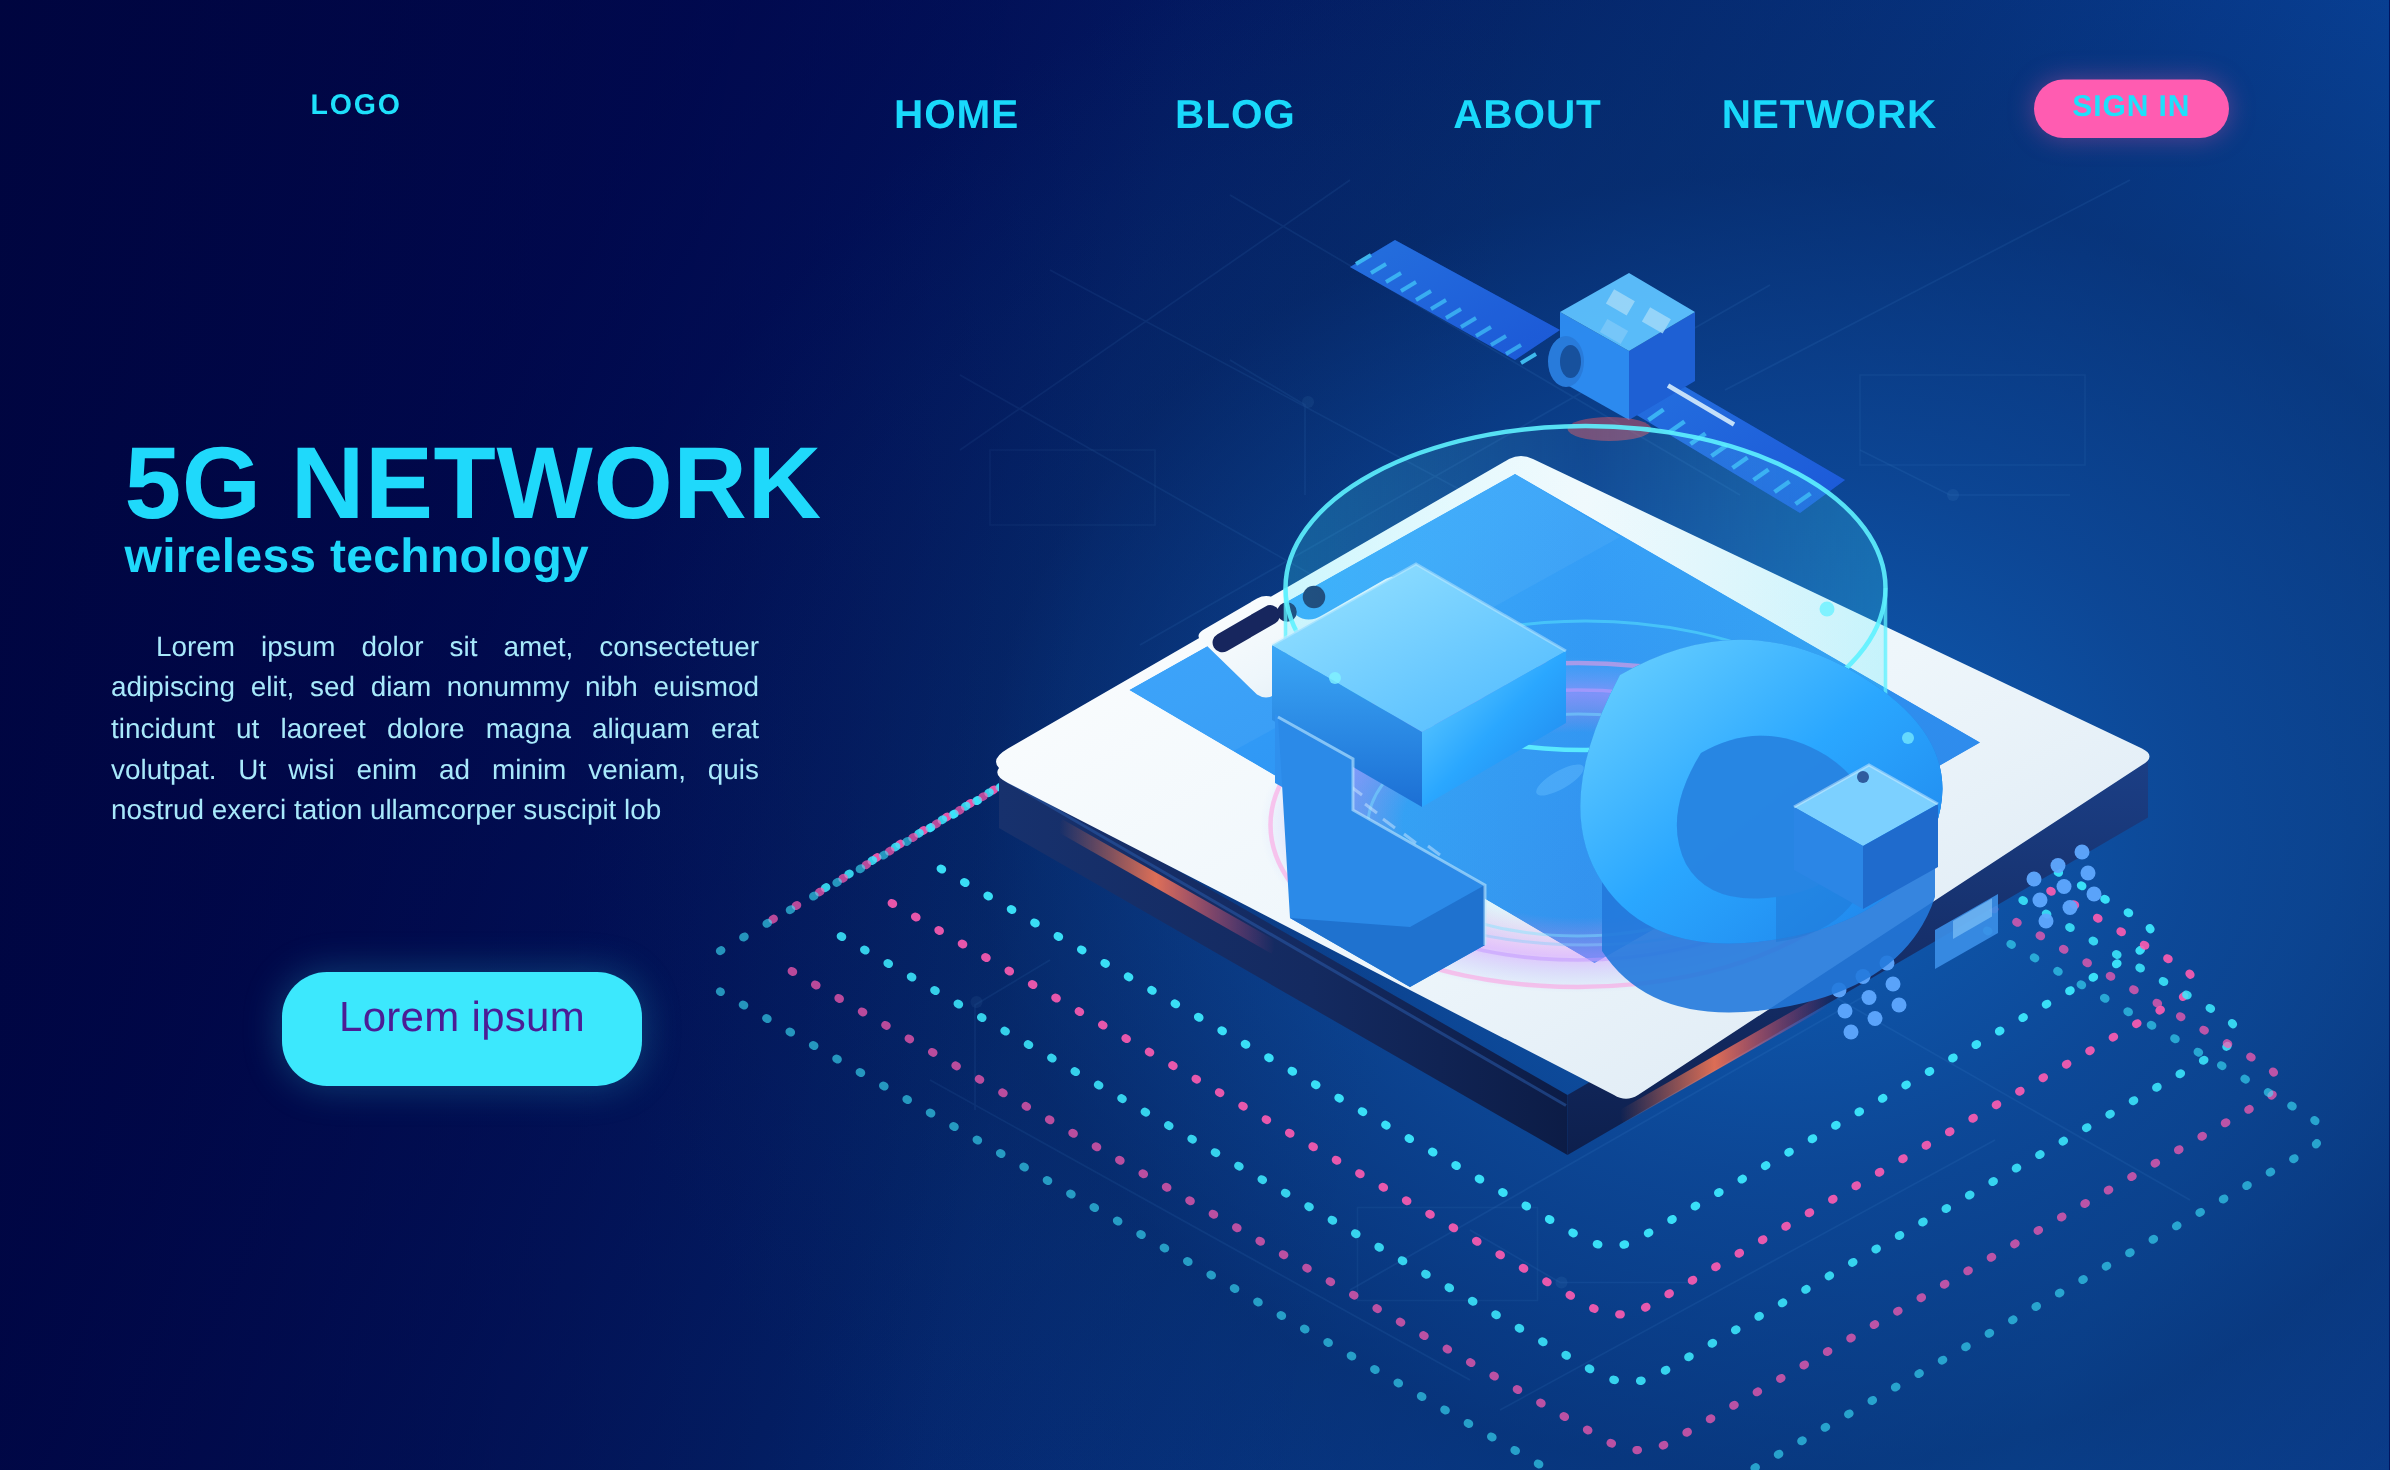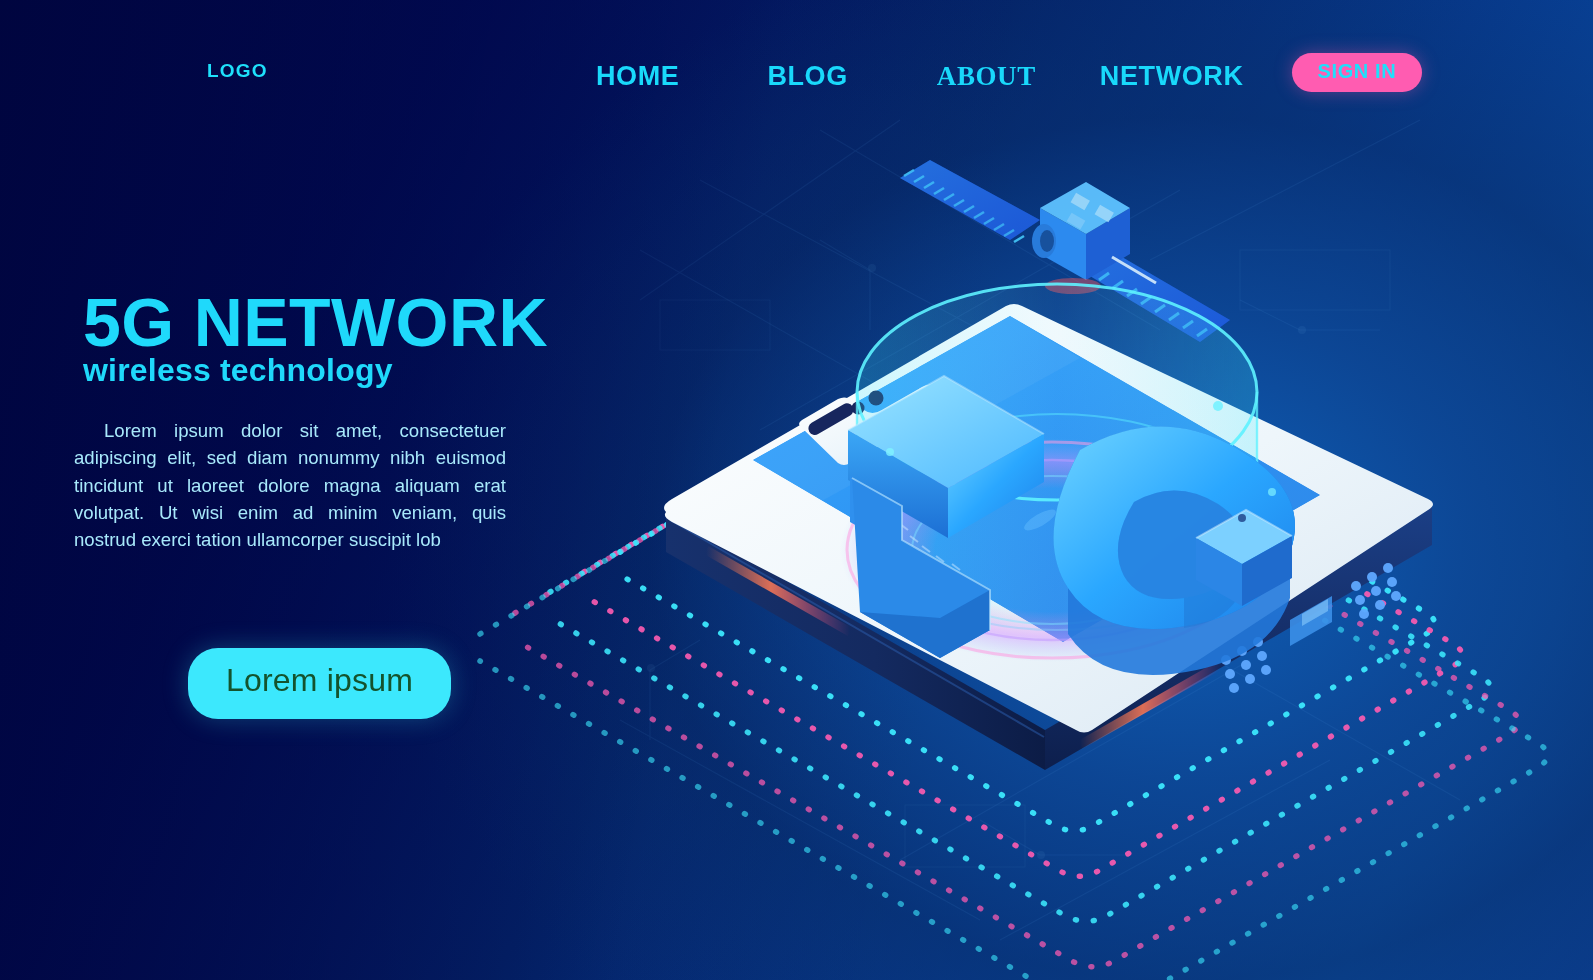--- a/index.html
+++ b/index.html
@@ -31,29 +31,29 @@
     position:absolute; top:0; left:0; right:0; height:150px;
     z-index:40;
   }
   .logo{
     position:absolute; left:207px; top:60px;
     color:#1ee0fb; font-size:19px; font-weight:bold; letter-spacing:1.2px;
     white-space:nowrap;
   }
   .nav-links{
     position:absolute; left:596px; top:61px; right:0;
-    display:flex; align-items:center; gap:0;
+    display:flex; align-items:center; gap:16px;
   }
   .nav-link{
     color:#19d9fb; font-size:27px; font-weight:bold; letter-spacing:.6px;
     white-space:nowrap; cursor:pointer;
   }
   .nl-home{ margin-right:88px; }
   .nl-blog{ margin-right:89px; }
-  .nl-about{ margin-right:64px;font-family:Liberation Serif, serif; }
+  .nl-about{ margin-right:64px; }
   .nl-contact{ margin-right:48px; }
   .signin{
     display:inline-flex; align-items:center; justify-content:center;
     background:#ff5cb1; border-radius:28px;
     padding:7px 26px 9px; margin-top:-8px;
     color:#1ee0fb; font-size:20px; font-weight:bold; letter-spacing:.6px;
     cursor:pointer; border:none; white-space:nowrap;
     box-shadow:0 0 18px rgba(255,92,177,.35);
   }
 
@@ -71,22 +71,22 @@
   }
   .h-body{
     position:absolute; left:74px; top:417px; width:432px;
     color:#a8e9fb; font-size:18.6px; line-height:1.47;
     text-align:justify; text-indent:30px;
   }
   .cta{
     position:absolute; left:188px; top:648px;
     display:inline-flex; align-items:center; justify-content:center;
     background:#3ce8fd; border-radius:30px;
-    padding:14px 38px 20px;
-    color:#14532d; font-size:32px; letter-spacing:.2px;
+    padding:14px 38px 30px;
+    color:#4c1d95; font-size:28px; letter-spacing:.2px;
     cursor:pointer; border:none; white-space:nowrap;
     box-shadow:0 0 26px rgba(60,232,253,.25);
   }
 
   
   .illus{ position:absolute; left:520px; top:120px; width:1000px; height:800px; z-index:20; }
   .illus svg{ display:block; width:100%; height:100%; overflow:visible; }
 </style>
 </head>
 <body>

